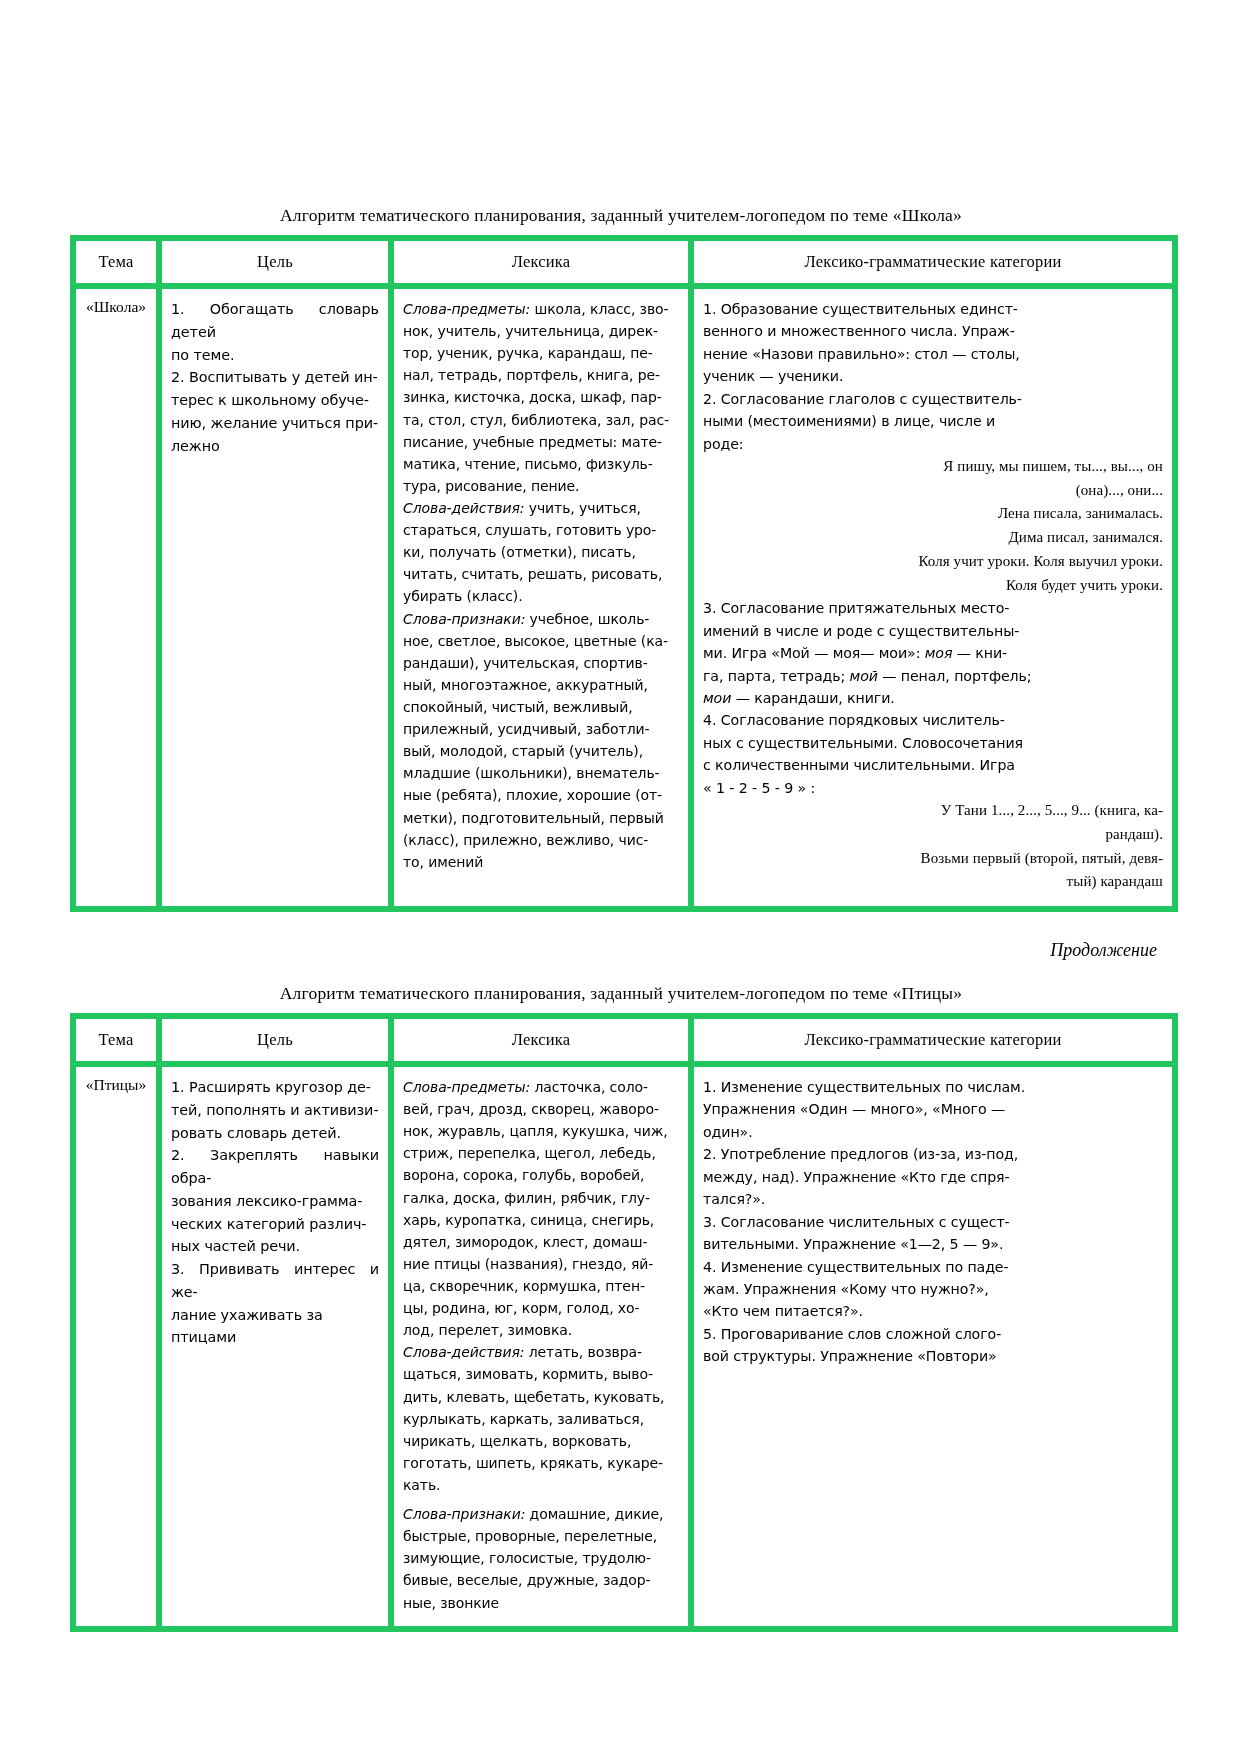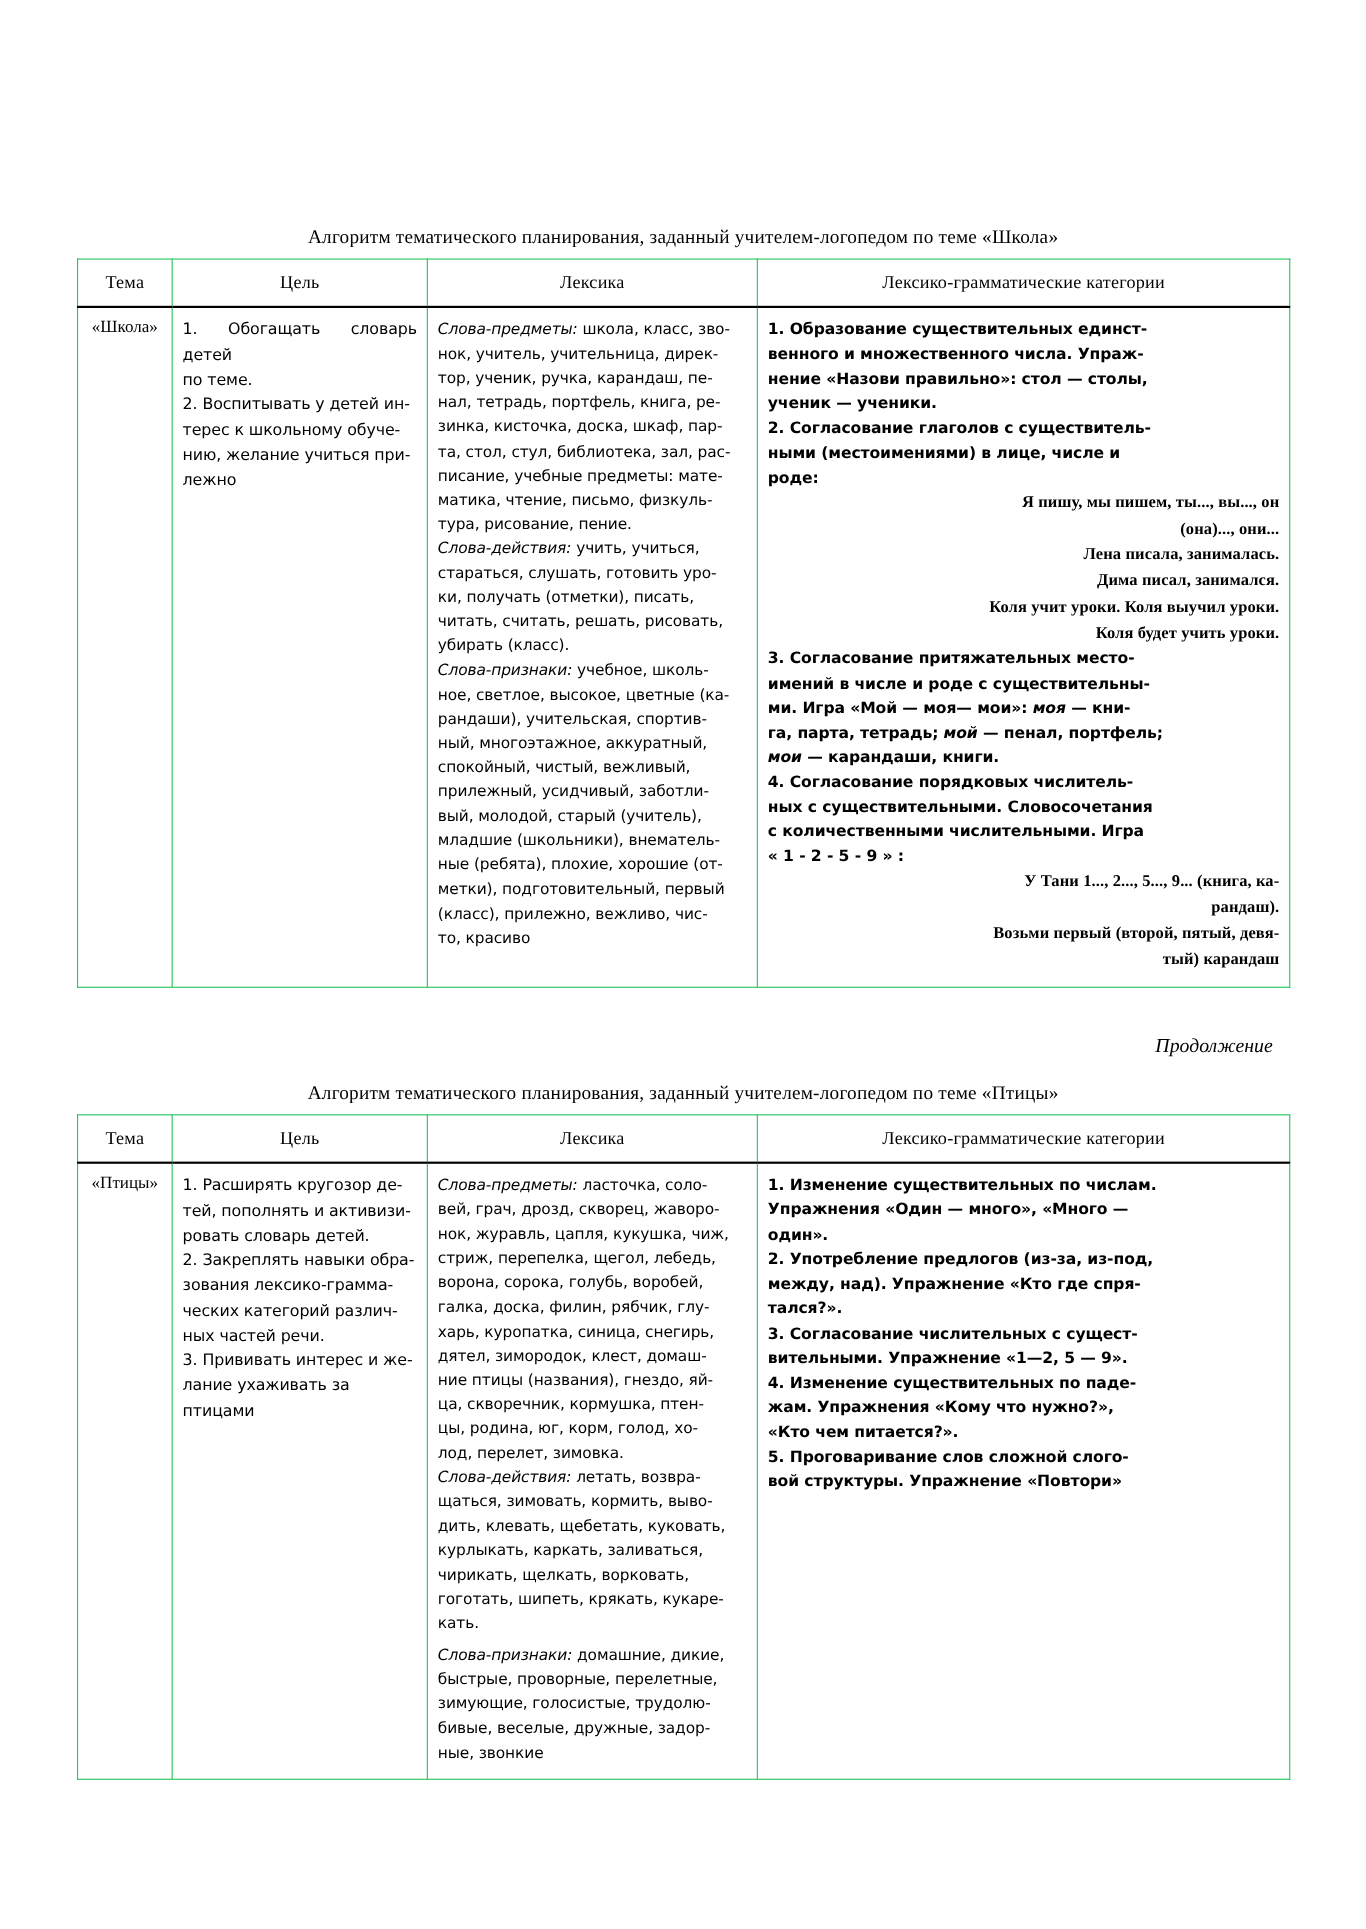--- a/index.html
+++ b/index.html
@@ -45,21 +45,21 @@
     padding-right: 2px;
   }
 
   table.plan {
     border-collapse: collapse;
     width: 1102px;
     table-layout: fixed;
     background: #fff;
   }
   table.plan td, table.plan th {
-    border: 1px solid #22c55e;
+    border: 6px solid #22c55e;
     vertical-align: top;
     padding: 0;
   }
   table.plan thead th {
     border-bottom: 2px solid #000;
     text-align: center;
     font-weight: normal;
     font-family: "Liberation Serif", "DejaVu Serif", serif;
     font-size: 16.5px;
     letter-spacing: 0.2px;
@@ -90,21 +90,21 @@
   .cell-gram p {
     margin: 0;
     text-align: justify;
     text-justify: inter-word;
     font-size: 14.2px;
     line-height: 1.58;
     letter-spacing: -0.1px;
   }
   .cell-goal p { font-size: 14.4px; }
   .cell-lex p  { font-size: 14px; }
-  .cell-gram p { font-size: 14.2px; font-weight: bold; }
+  .cell-gram p { font-size: 14.2px; }
 
   
   .ln { display: block; text-align: justify; white-space: pre-wrap; }
   .ln.last { text-align: left; }
 
   .ital { font-style: italic; }
 
   
   .ex {
     display: block;
@@ -174,21 +174,21 @@
                 <span class="ln">ное, светлое, высокое, цветные (ка-</span>
                 <span class="ln">рандаши), учительская, спортив-</span>
                 <span class="ln">ный, многоэтажное, аккуратный,</span>
                 <span class="ln">спокойный, чистый, вежливый,</span>
                 <span class="ln">прилежный, усидчивый, заботли-</span>
                 <span class="ln">вый, молодой, старый (учитель),</span>
                 <span class="ln">младшие (школьники), внематель-</span>
                 <span class="ln">ные (ребята), плохие, хорошие (от-</span>
                 <span class="ln">метки), подготовительный, первый</span>
                 <span class="ln">(класс), прилежно, вежливо, чис-</span>
-                <span class="ln last">то, красиво</span>
+                <span class="ln last">то, имений</span>
               </p>
           </td>
           <td class="cell-gram sans">
             <p>
                 <span class="ln">1. Образование существительных единст-</span>
                 <span class="ln">венного и множественного числа. Упраж-</span>
                 <span class="ln">нение «Назови правильно»: стол — столы,</span>
                 <span class="ln">ученик — ученики.</span>
                 <span class="ln">2. Согласование глаголов с существитель-</span>
                 <span class="ln">ными (местоимениями) в лице, числе и</span>

